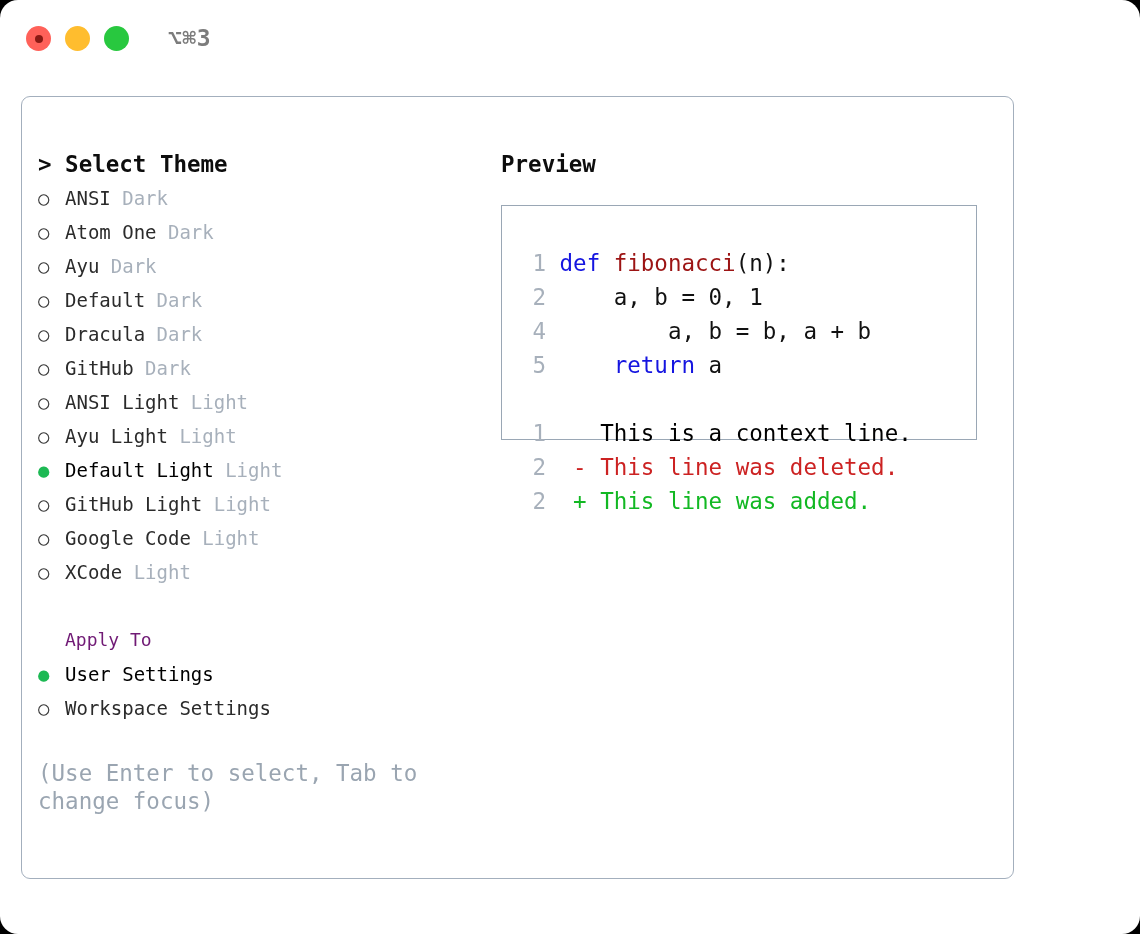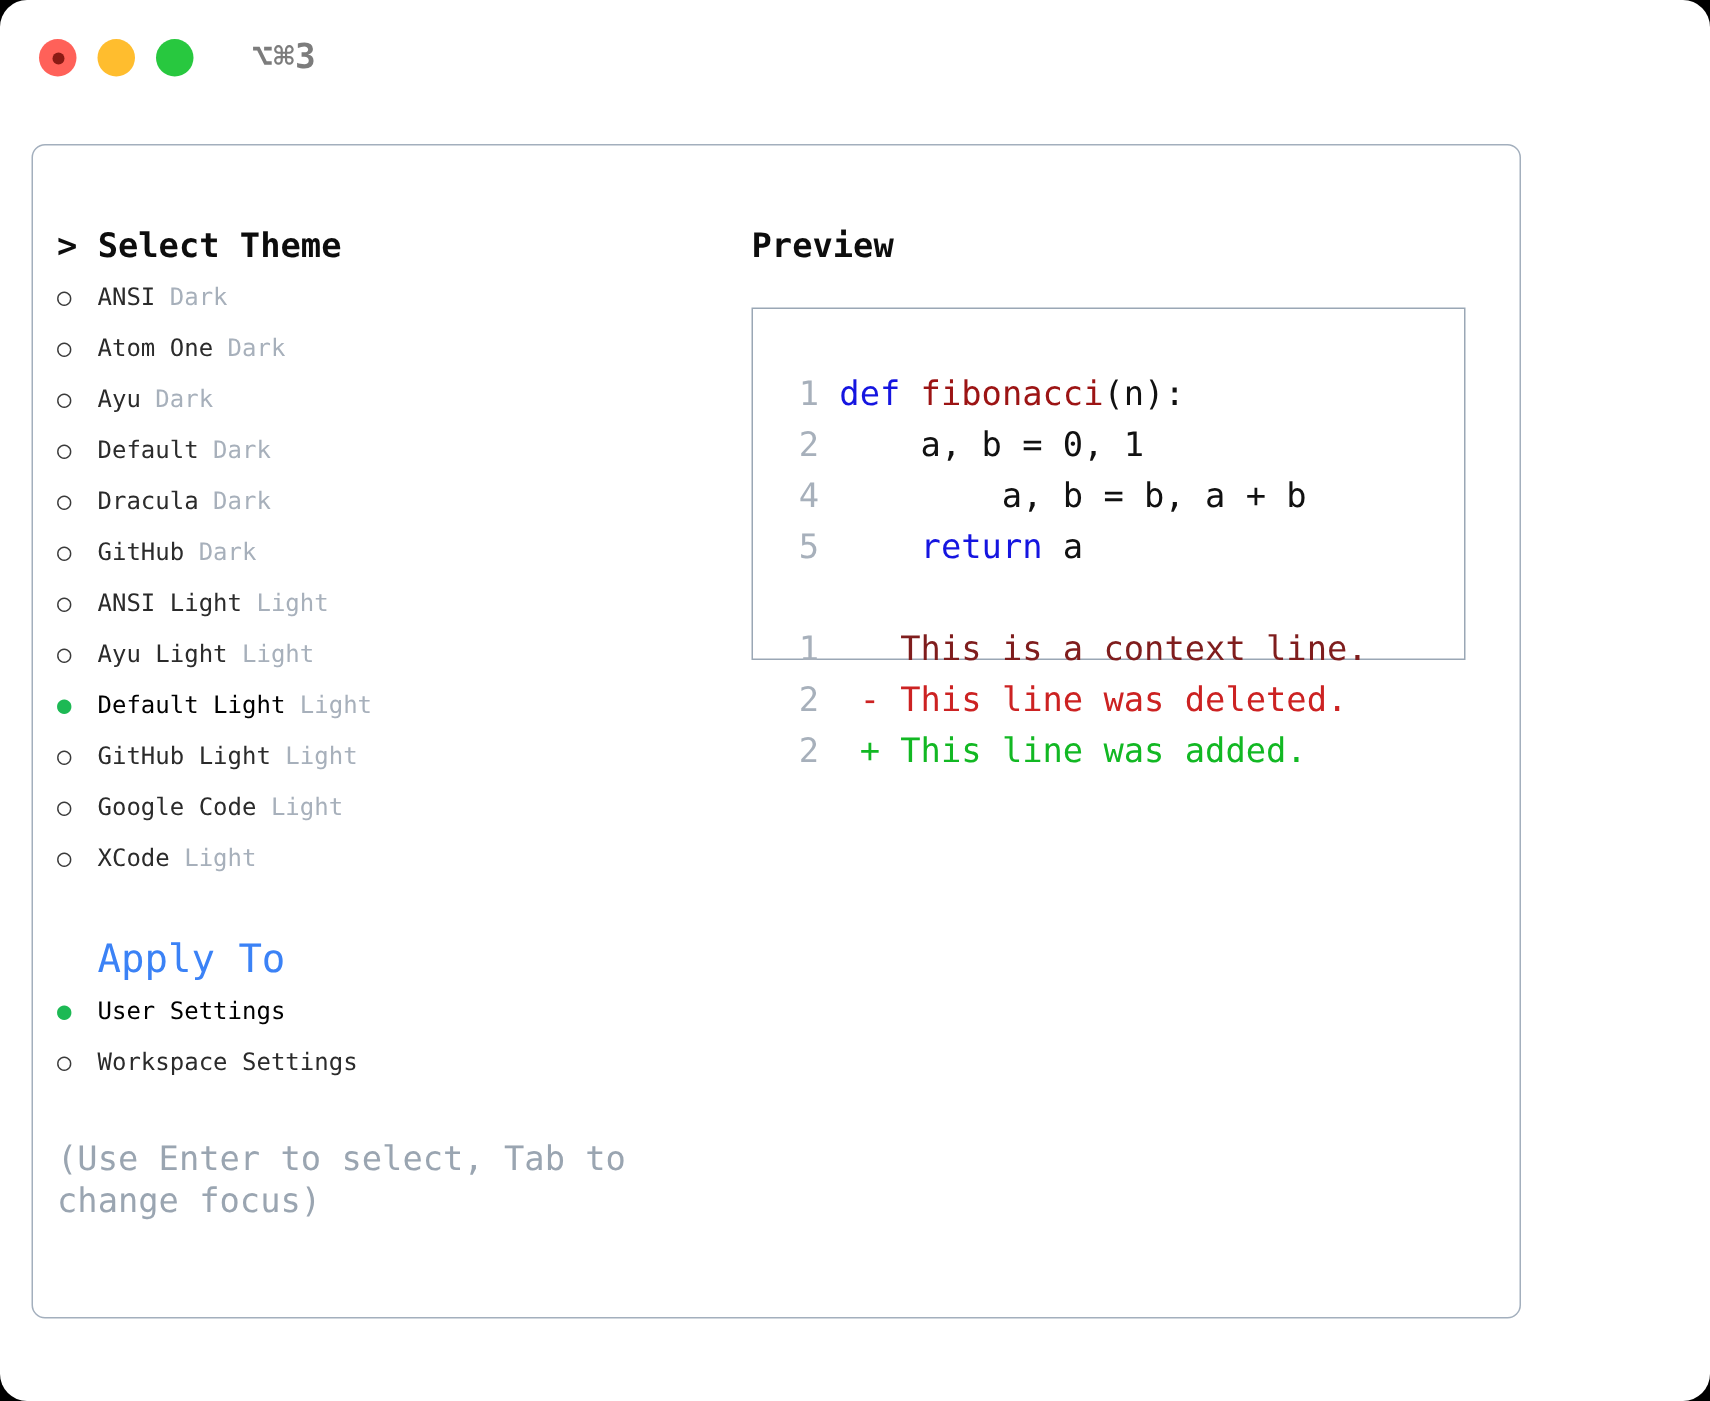--- a/index.html
+++ b/index.html
@@ -89,41 +89,41 @@
     width: 460px;
   }
   .list-header {
     font-size: 22.5px;
     font-weight: bold;
     color: #0d0d0d;
     line-height: 34px;
     white-space: pre;
   }
   .row {
-    font-size: 16px;
+    font-size: 19px;
     line-height: 34px;
     color: #2b2b2b;
     white-space: pre;
   }
   .bullet {
     display: inline-block;
     width: 27px;
     color: #3a3a3a;
   }
   .bullet.sel { color: #1db954; }
   .row.selected .label { color: #000000; text-align: center; }
   .label { color: #2b2b2b; }
   .cat {
     color: #a7b0bb;
   }
   .spacer-sm { height: 34px; }
   .section-title {
-    font-size: 26px;
-    line-height: 34px;
-    color: #3b82f6;
+    font-size: 18px;
+    line-height: 34px;
+    color: #701a75;
     padding-left: 27px;
     white-space: pre;
   }
   .hint {
     margin-top: 34px;
     font-size: 22.5px;
     line-height: 28px;
     color: #9aa5b1;
     width: 410px;
     white-space: normal;
@@ -160,21 +160,21 @@
   .lineno {
     display: inline-block;
     width: 28px;
     color: #a7b0bb;
     text-align: right;
   }
   .kw  { color: #1515e0; }
   .fn  { color: #9c1414; }
   .plain { color: #111111; }
   .blank-line { height: 34px; }
-  .diff-context { color: #7f1d1d; margin-top: 12px; }
+  .diff-context { color: #000000; margin-top: 12px; }
   .diff-del { color: #cc2222; }
   .diff-add { color: #12b823; }
 </style>
 </head>
 <body>
 
 <div class="window">
 
   <div class="titlebar">
     <div class="traffic">

